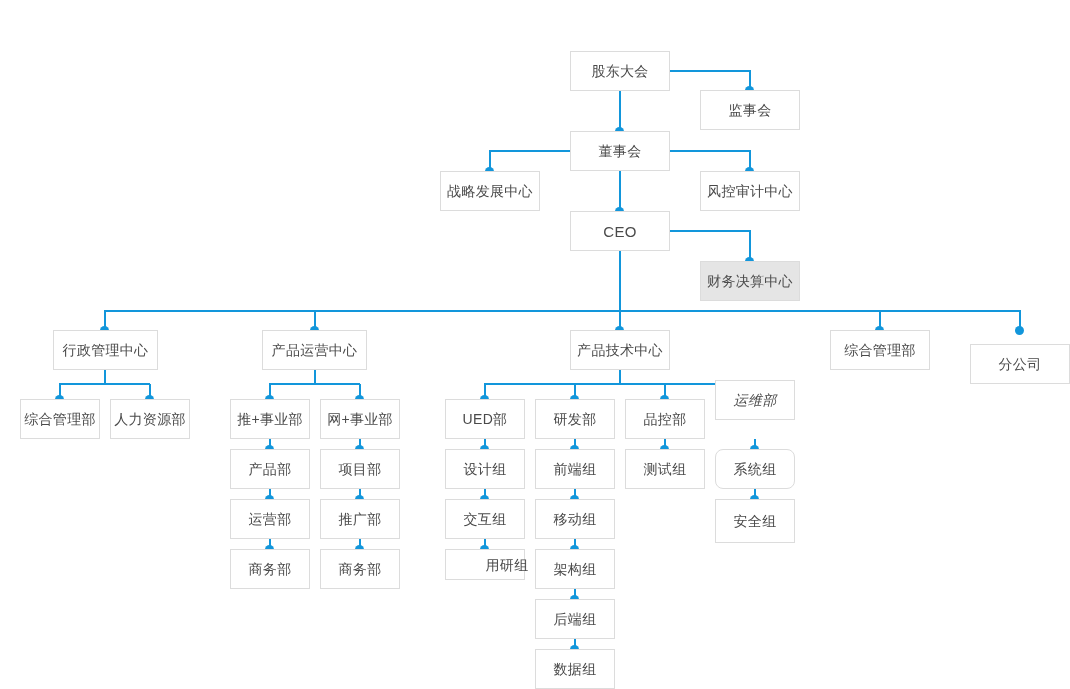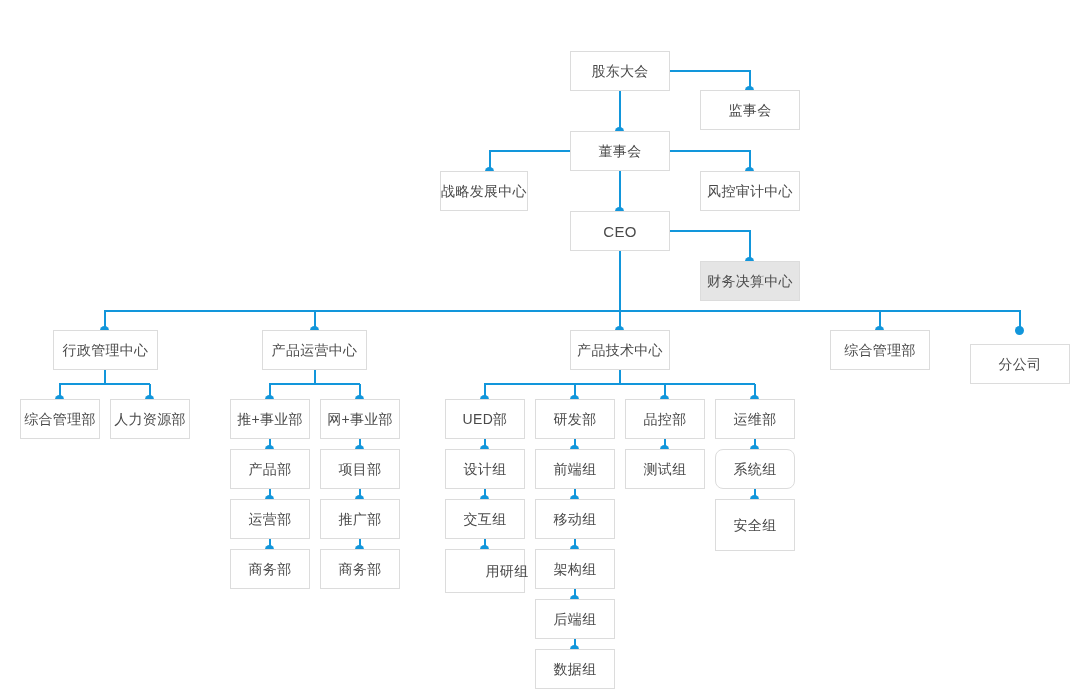--- a/index.html
+++ b/index.html
@@ -144,21 +144,21 @@
       <div class="edge-dot" style="left: 660px; top: 395px; background: rgb(18, 150, 219);"></div>
       <div class="edge-dot" style="left: 660px; top: 445px; background: rgb(18, 150, 219);"></div>
       <div class="edge-dot" style="left: 750px; top: 395px; background: rgb(18, 150, 219);"></div>
       <div class="edge-dot" style="left: 750px; top: 445px; background: rgb(18, 150, 219);"></div>
       <div class="edge-dot" style="left: 750px; top: 495px; background: rgb(18, 150, 219);"></div>
     </div>
   <div id="nodes-layer">
       <div class="node-box" style="left: 570px; top: 51px; width: 100px; height: 40px; border-color: rgb(220, 220, 220); background: rgb(255, 255, 255); color: rgb(74, 74, 74);">股东大会</div>
       <div class="node-box" style="left: 700px; top: 90px; width: 100px; height: 40px; border-color: rgb(220, 220, 220); background: rgb(255, 255, 255); color: rgb(74, 74, 74);">监事会</div>
       <div class="node-box" style="left: 570px; top: 131px; width: 100px; height: 40px; border-color: rgb(220, 220, 220); background: rgb(255, 255, 255); color: rgb(74, 74, 74);">董事会</div>
-      <div class="node-box" style="left: 440px; top: 171px; width: 88px; height: 40px; border-color: rgb(220, 220, 220); background: rgb(255, 255, 255); color: rgb(74, 74, 74);">战略发展中心</div>
+      <div class="node-box" style="left: 440px; top: 171px; width: 100px; height: 40px; border-color: rgb(220, 220, 220); background: rgb(255, 255, 255); color: rgb(74, 74, 74);">战略发展中心</div>
       <div class="node-box" style="left: 700px; top: 171px; width: 100px; height: 40px; border-color: rgb(220, 220, 220); background: rgb(255, 255, 255); color: rgb(74, 74, 74);">风控审计中心</div>
       <div class="node-box latin" style="left: 570px; top: 211px; width: 100px; height: 40px; border-color: rgb(220, 220, 220); background: rgb(255, 255, 255); color: rgb(74, 74, 74);">CEO</div>
       <div class="node-box" style="left: 700px; top: 261px; width: 100px; height: 40px; border-color: rgb(220, 220, 220); background: #e5e5e5; color: rgb(74, 74, 74);">财务决算中心</div>
       <div class="node-box" style="left: 53px; top: 330px; width: 105px; height: 40px; border-color: rgb(220, 220, 220); background: rgb(255, 255, 255); color: rgb(74, 74, 74);">行政管理中心</div>
       <div class="node-box" style="left: 262px; top: 330px; width: 105px; height: 40px; border-color: rgb(220, 220, 220); background: rgb(255, 255, 255); color: rgb(74, 74, 74);">产品运营中心</div>
       <div class="node-box" style="left: 570px; top: 330px; width: 100px; height: 40px; border-color: rgb(220, 220, 220); background: rgb(255, 255, 255); color: rgb(74, 74, 74);">产品技术中心</div>
       <div class="node-box" style="left: 830px; top: 330px; width: 100px; height: 40px; border-color: rgb(220, 220, 220); background: rgb(255, 255, 255); color: rgb(74, 74, 74);">综合管理部</div>
       <div class="node-box" style="left: 970px; top: 344px; width: 100px; height: 40px; border-color: rgb(220, 220, 220); background: rgb(255, 255, 255); color: rgb(74, 74, 74);">分公司</div>
       <div class="node-box" style="left: 20px; top: 399px; width: 80px; height: 40px; border-color: rgb(220, 220, 220); background: rgb(255, 255, 255); color: rgb(74, 74, 74);">综合管理部</div>
       <div class="node-box" style="left: 110px; top: 399px; width: 80px; height: 40px; border-color: rgb(220, 220, 220); background: rgb(255, 255, 255); color: rgb(74, 74, 74);">人力资源部</div>
@@ -166,26 +166,26 @@
       <div class="node-box" style="left: 230px; top: 449px; width: 80px; height: 40px; border-color: rgb(220, 220, 220); background: rgb(255, 255, 255); color: rgb(74, 74, 74);">产品部</div>
       <div class="node-box" style="left: 230px; top: 499px; width: 80px; height: 40px; border-color: rgb(220, 220, 220); background: rgb(255, 255, 255); color: rgb(74, 74, 74);">运营部</div>
       <div class="node-box" style="left: 230px; top: 549px; width: 80px; height: 40px; border-color: rgb(220, 220, 220); background: rgb(255, 255, 255); color: rgb(74, 74, 74);">商务部</div>
       <div class="node-box" style="left: 320px; top: 399px; width: 80px; height: 40px; border-color: rgb(220, 220, 220); background: rgb(255, 255, 255); color: rgb(74, 74, 74);">网+事业部</div>
       <div class="node-box" style="left: 320px; top: 449px; width: 80px; height: 40px; border-color: rgb(220, 220, 220); background: rgb(255, 255, 255); color: rgb(74, 74, 74);">项目部</div>
       <div class="node-box" style="left: 320px; top: 499px; width: 80px; height: 40px; border-color: rgb(220, 220, 220); background: rgb(255, 255, 255); color: rgb(74, 74, 74);">推广部</div>
       <div class="node-box" style="left: 320px; top: 549px; width: 80px; height: 40px; border-color: rgb(220, 220, 220); background: rgb(255, 255, 255); color: rgb(74, 74, 74);">商务部</div>
       <div class="node-box" style="left: 445px; top: 399px; width: 80px; height: 40px; border-color: rgb(220, 220, 220); background: rgb(255, 255, 255); color: rgb(74, 74, 74);">UED部</div>
       <div class="node-box" style="left: 445px; top: 449px; width: 80px; height: 40px; border-color: rgb(220, 220, 220); background: rgb(255, 255, 255); color: rgb(74, 74, 74);">设计组</div>
       <div class="node-box" style="left: 445px; top: 499px; width: 80px; height: 40px; border-color: rgb(220, 220, 220); background: rgb(255, 255, 255); color: rgb(74, 74, 74);">交互组</div>
-      <div class="node-box" style="left: 445px; top: 549px; width: 80px; height: 44px; border-color: rgb(220, 220, 220); background: rgb(255, 255, 255); color: rgb(74, 74, 74); padding-left: 44px;">用研组</div>
+      <div class="node-box" style="left: 445px; top: 549px; width: 80px; height: 31px; border-color: rgb(220, 220, 220); background: rgb(255, 255, 255); color: rgb(74, 74, 74); padding-left: 44px;">用研组</div>
       <div class="node-box" style="left: 535px; top: 399px; width: 80px; height: 40px; border-color: rgb(220, 220, 220); background: rgb(255, 255, 255); color: rgb(74, 74, 74);">研发部</div>
       <div class="node-box" style="left: 535px; top: 449px; width: 80px; height: 40px; border-color: rgb(220, 220, 220); background: rgb(255, 255, 255); color: rgb(74, 74, 74);">前端组</div>
       <div class="node-box" style="left: 535px; top: 499px; width: 80px; height: 40px; border-color: rgb(220, 220, 220); background: rgb(255, 255, 255); color: rgb(74, 74, 74);">移动组</div>
       <div class="node-box" style="left: 535px; top: 549px; width: 80px; height: 40px; border-color: rgb(220, 220, 220); background: rgb(255, 255, 255); color: rgb(74, 74, 74);">架构组</div>
       <div class="node-box" style="left: 535px; top: 599px; width: 80px; height: 40px; border-color: rgb(220, 220, 220); background: rgb(255, 255, 255); color: rgb(74, 74, 74);">后端组</div>
       <div class="node-box" style="left: 535px; top: 649px; width: 80px; height: 40px; border-color: rgb(220, 220, 220); background: rgb(255, 255, 255); color: rgb(74, 74, 74); text-align: center;">数据组</div>
       <div class="node-box" style="left: 625px; top: 399px; width: 80px; height: 40px; border-color: rgb(220, 220, 220); background: rgb(255, 255, 255); color: rgb(74, 74, 74);">品控部</div>
       <div class="node-box" style="left: 625px; top: 449px; width: 80px; height: 40px; border-color: rgb(220, 220, 220); background: rgb(255, 255, 255); color: rgb(74, 74, 74);">测试组</div>
-      <div class="node-box" style="left: 715px; top: 399px; width: 80px; height: 40px; border-color: rgb(220, 220, 220); background: rgb(255, 255, 255); color: rgb(74, 74, 74);">运维部</div>
+      <div class="node-box" style="left: 715px; top: 380px; width: 80px; height: 40px; border-color: rgb(220, 220, 220); background: rgb(255, 255, 255); color: rgb(74, 74, 74); font-style: italic;">运维部</div>
       <div class="node-box" style="left: 715px; top: 449px; width: 80px; height: 40px; border-color: rgb(220, 220, 220); background: rgb(255, 255, 255); color: rgb(74, 74, 74); border-radius: 8px;">系统组</div>
-      <div class="node-box" style="left: 715px; top: 499px; width: 80px; height: 52px; border-color: rgb(220, 220, 220); background: rgb(255, 255, 255); color: rgb(74, 74, 74);">安全组</div>
+      <div class="node-box" style="left: 715px; top: 499px; width: 80px; height: 44px; border-color: rgb(220, 220, 220); background: rgb(255, 255, 255); color: rgb(74, 74, 74);">安全组</div>
     </div>
 </div>
 
 </body></html>

